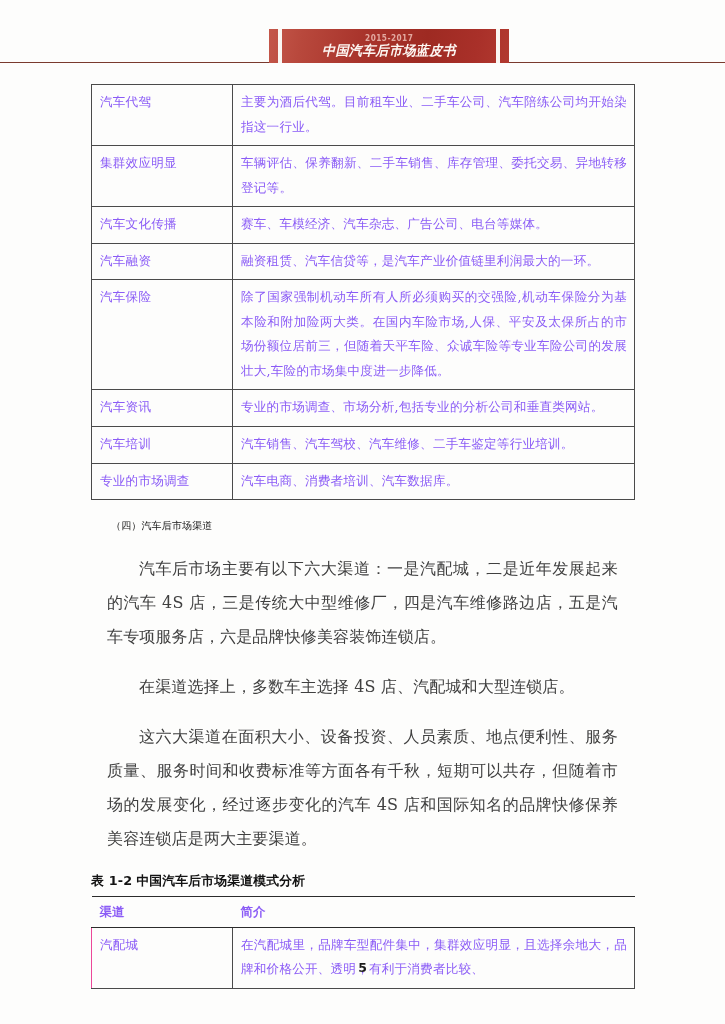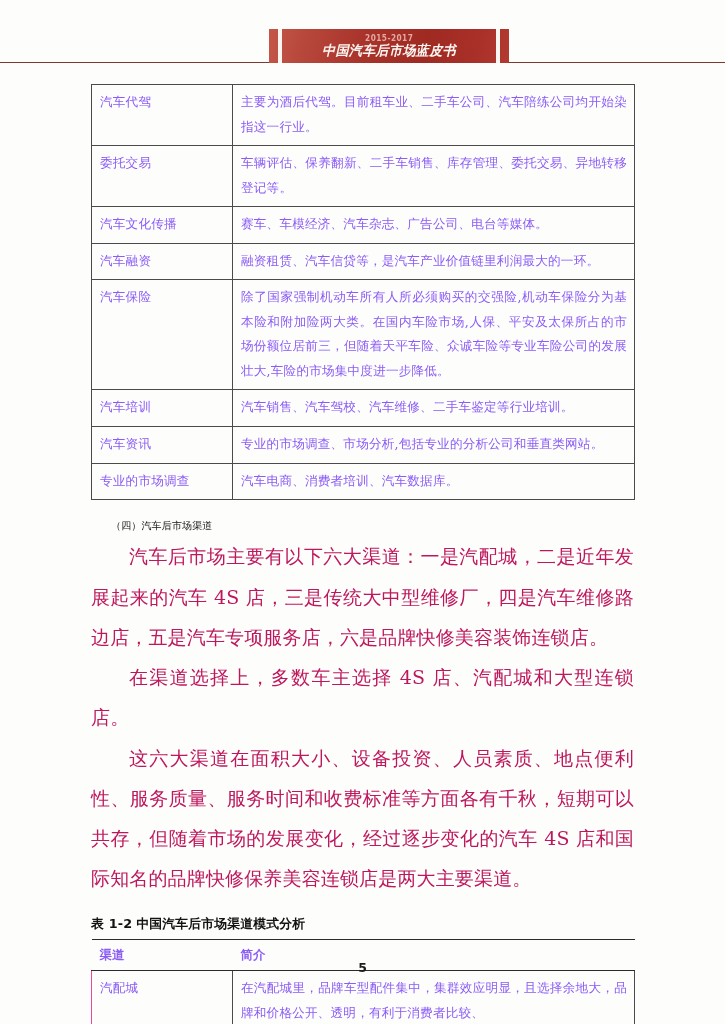--- a/index.html
+++ b/index.html
@@ -149,27 +149,27 @@
     line-height: 1.4;
   }
   table.table2 tbody td {
     border: 1px solid #4a4a4a;
     border-top: none;
   }
   table.table2 tbody td.key { border-left: 1px solid #ec4899; }
 
   
   .para {
-    font-size: 19px;
+    font-size: 16px;
     line-height: 2.12;
-    color: #be185d;
+    color: #404040;
     text-align: justify;
     text-justify: inter-character;
     text-indent: 2em;
-    margin: 0;
+    margin: 16px;
     letter-spacing: 0.15px;
   }
   .block-paras {
     margin-top: 15px;
     margin-bottom: 17px;
   }
   .section-head {
     font-size: 10px;
     line-height: 2.12;
     color: #151515;
@@ -224,42 +224,42 @@
       <colgroup>
           <col class="c1">
           <col class="c2">
         </colgroup>
       <tbody>
         <tr>
           <td class="key">汽车代驾</td>
           <td class="val">主要为酒后代驾。目前租车业、二手车公司、汽车陪练公司均开始染指这一行业。</td>
         </tr>
         <tr>
-          <td class="key">委托交易</td>
+          <td class="key">集群效应明显</td>
           <td class="val">车辆评估、保养翻新、二手车销售、库存管理、委托交易、异地转移登记等。</td>
         </tr>
         <tr>
           <td class="key">汽车文化传播</td>
           <td class="val">赛车、车模经济、汽车杂志、广告公司、电台等媒体。</td>
         </tr>
         <tr>
           <td class="key">汽车融资</td>
           <td class="val">融资租赁、汽车信贷等，是汽车产业价值链里利润最大的一环。</td>
         </tr>
         <tr>
           <td class="key">汽车保险</td>
           <td class="val">除了国家强制机动车所有人所必须购买的交强险,机动车保险分为基本险和附加险两大类。在国内车险市场,人保、平安及太保所占的市场份额位居前三，但随着天平车险、众诚车险等专业车险公司的发展壮大,车险的市场集中度进一步降低。</td>
         </tr>
         <tr>
+          <td class="key">汽车资讯</td>
+          <td class="val">专业的市场调查、市场分析,包括专业的分析公司和垂直类网站。</td>
+        </tr>
+        <tr>
           <td class="key">汽车培训</td>
           <td class="val">汽车销售、汽车驾校、汽车维修、二手车鉴定等行业培训。</td>
-        </tr>
-        <tr>
-          <td class="key">汽车资讯</td>
-          <td class="val">专业的市场调查、市场分析,包括专业的分析公司和垂直类网站。</td>
         </tr>
         <tr>
           <td class="key">专业的市场调查</td>
           <td class="val">汽车电商、消费者培训、汽车数据库。</td>
         </tr>
       </tbody>
     </table>
 
     <div class="block-paras">
       <p class="section-head">（四）汽车后市场渠道</p>

